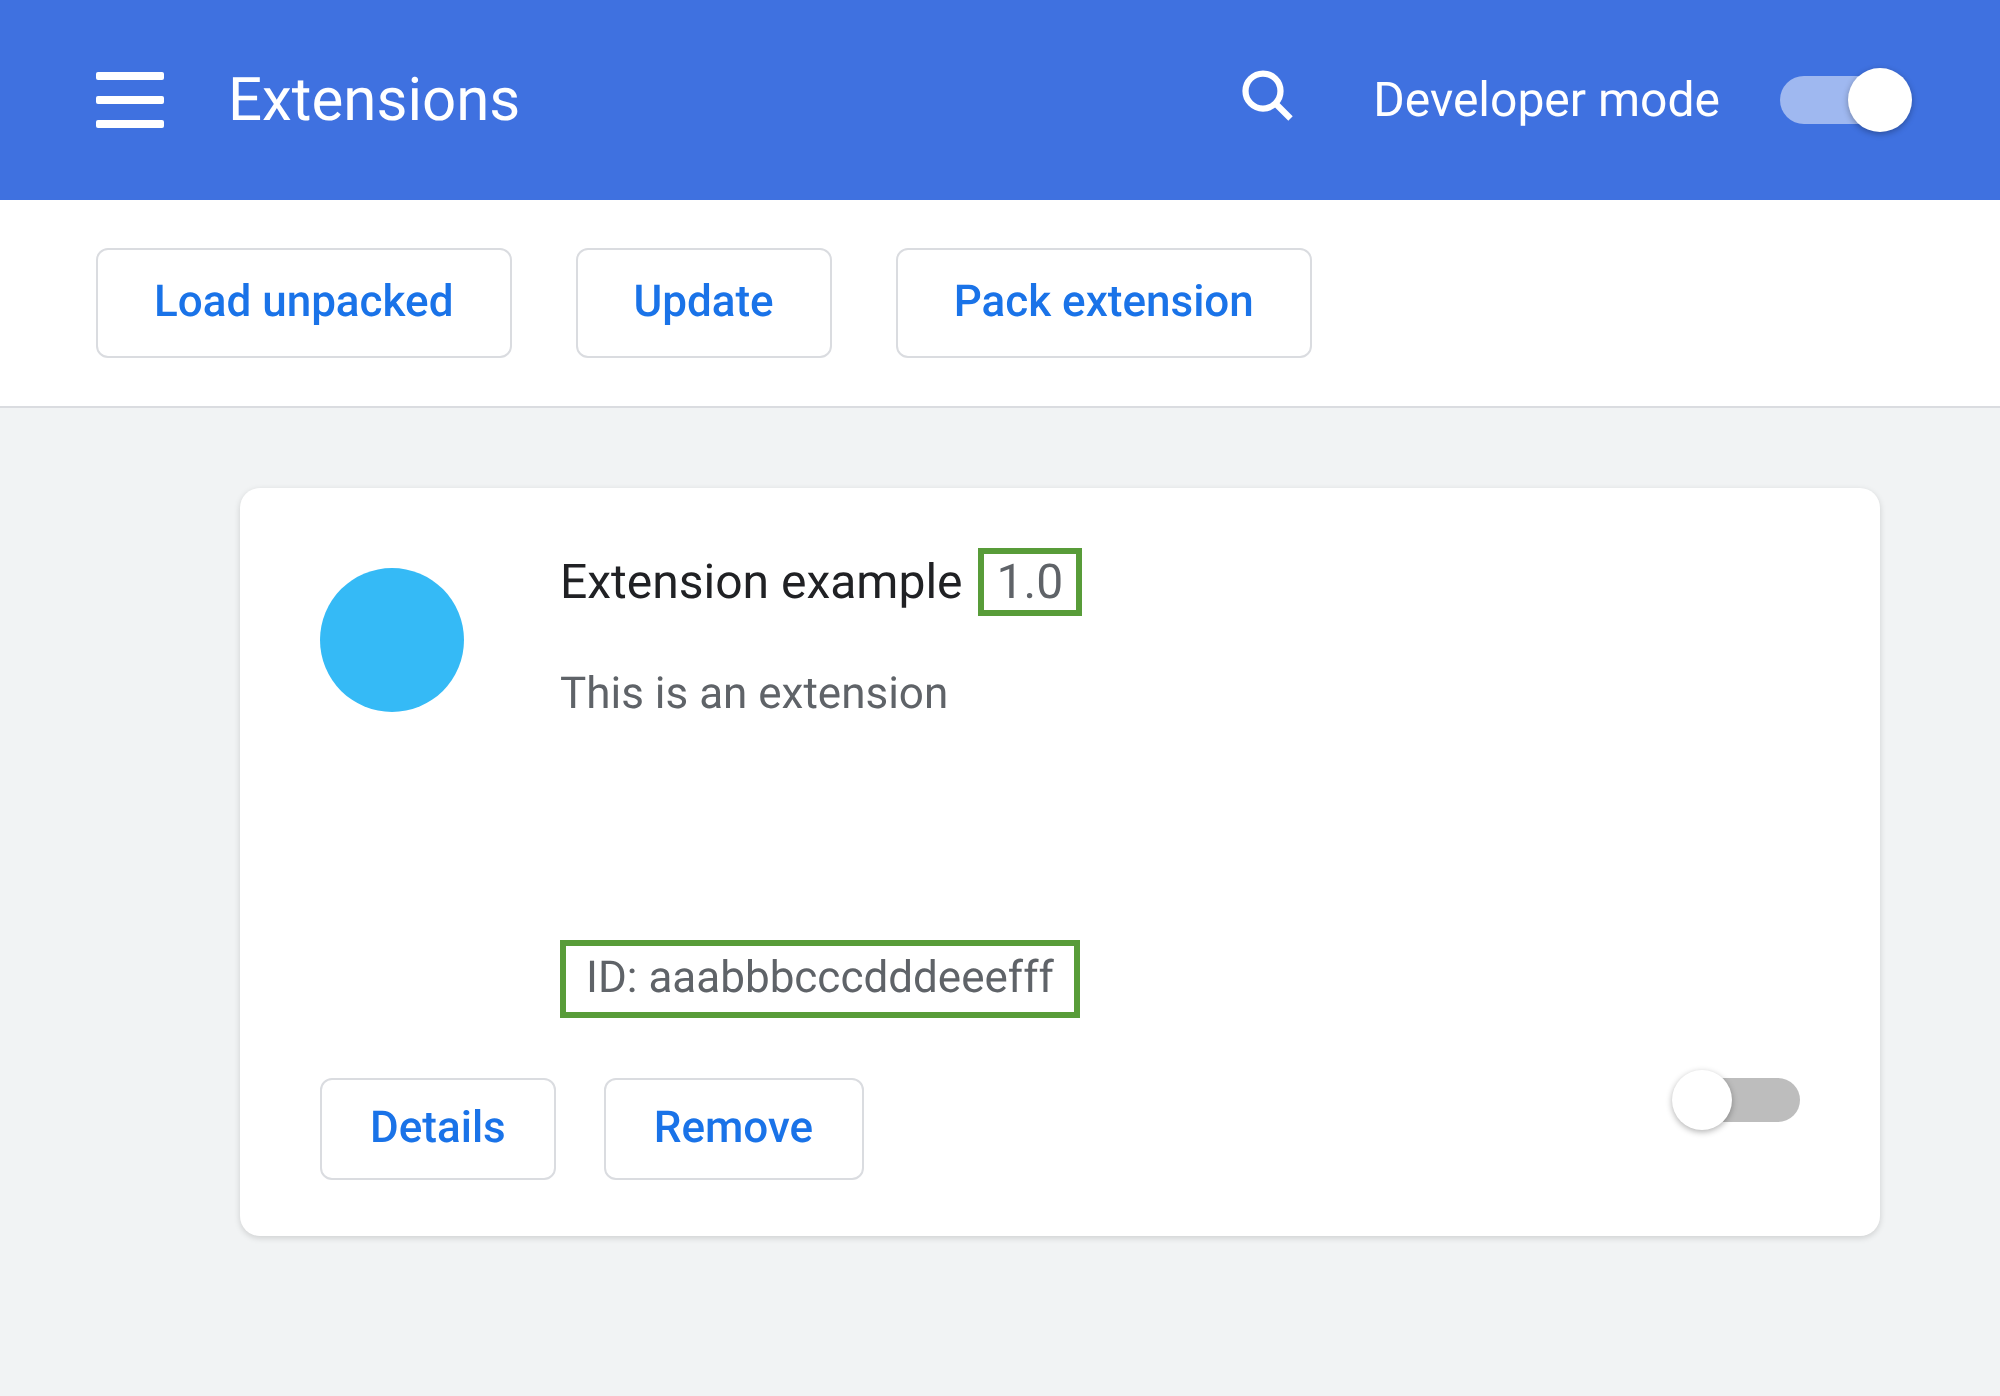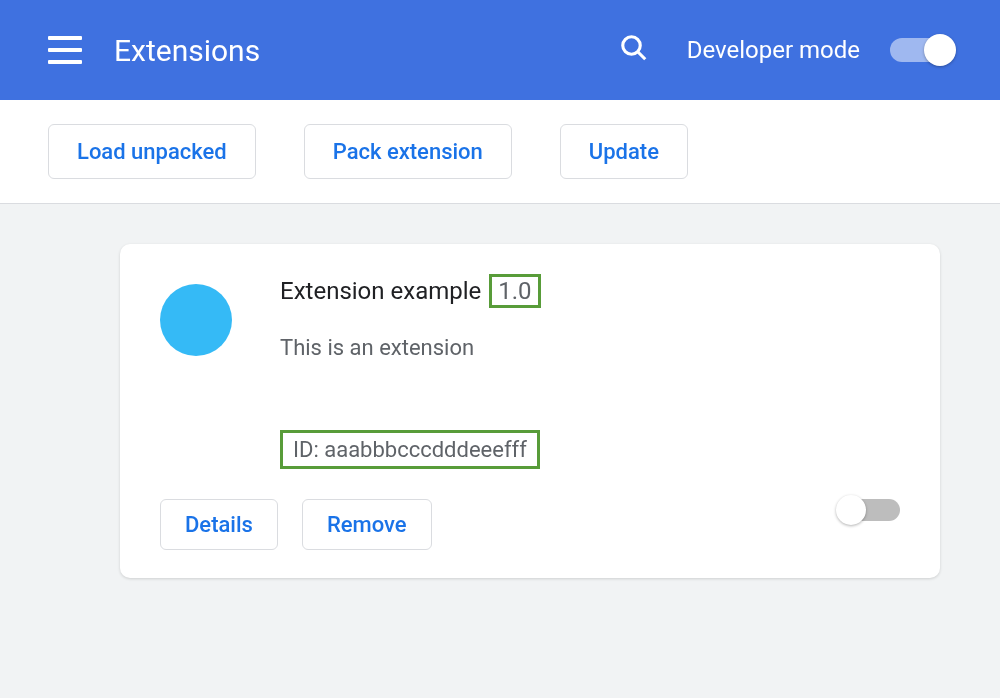--- a/index.html
+++ b/index.html
@@ -62,21 +62,21 @@
       border-radius: 50%;
       position: absolute;
       right: -4px;
       top: -4px;
       box-shadow: 0 1px 3px rgba(0,0,0,0.3);
     }
     .toolbar {
       background: white;
       padding: 24px 48px;
       display: flex;
-      gap: 48px;
+      gap: 32px;
       border-bottom: 1px solid #dadce0;
     }
     .tool-btn {
       border: 1px solid #dadce0;
       background: white;
       color: #1a73e8;
       font-size: 22px;
       font-weight: 500;
       padding: 14px 28px;
       border-radius: 6px;
@@ -118,21 +118,21 @@
       color: #202124;
     }
     .version-box {
       border: 3px solid #589c39;
       padding: 0 6px;
       color: #5f6368;
     }
     .ext-desc {
       font-size: 22px;
       color: #5f6368;
-      margin-bottom: 70px;
+      margin-bottom: 110px;
     }
     .id-box {
       border: 3px solid #589c39;
       display: inline-block;
       padding: 4px 10px;
       font-size: 22px;
       color: #5f6368;
     }
     .card-bottom {
       display: flex;
@@ -187,22 +187,22 @@
     </svg>
   </div>
   <div class="dev-mode-label">Developer mode</div>
   <div class="toggle-dev">
     <div class="knob"></div>
   </div>
 </div>
 
 <div class="toolbar">
   <button class="tool-btn">Load unpacked</button>
+  <button class="tool-btn">Update</button>
   <button class="tool-btn">Pack extension</button>
-  <button class="tool-btn">Update</button>
 </div>
 
 <div class="content">
   <div class="card">
     <div class="card-top">
       <div class="ext-icon"></div>
       <div class="ext-info">
         <div class="ext-title-row">
           <span>Extension example</span>
           <span class="version-box">1.0</span>

